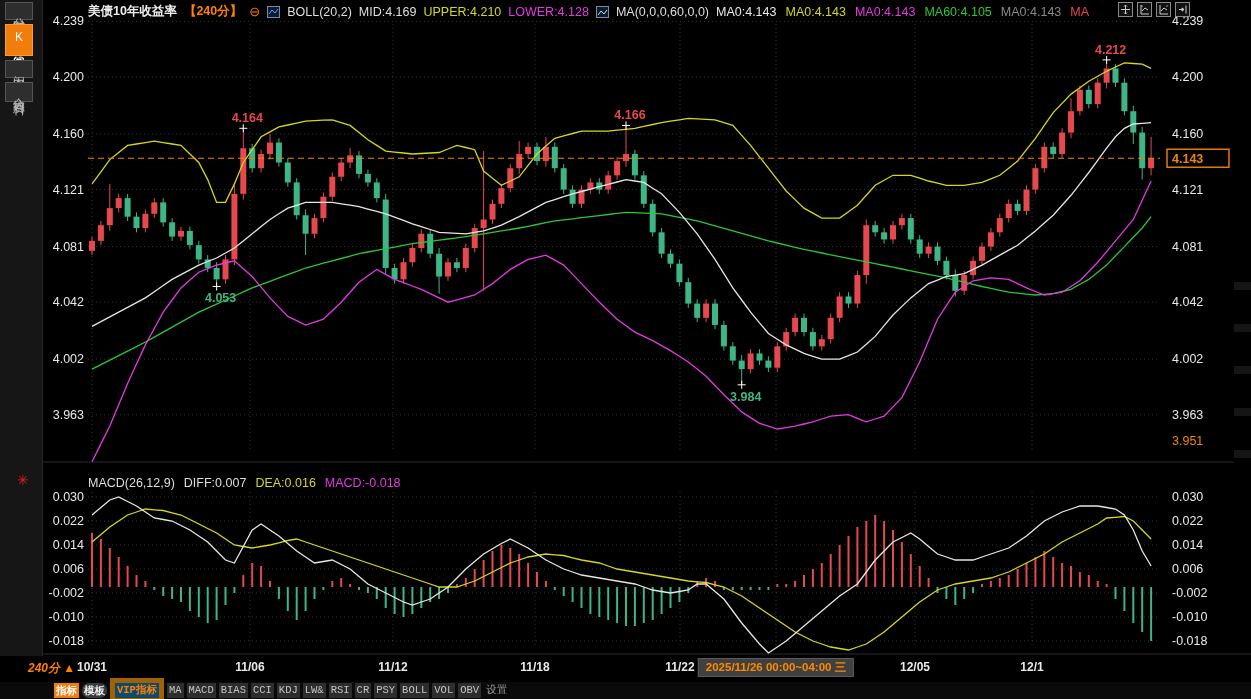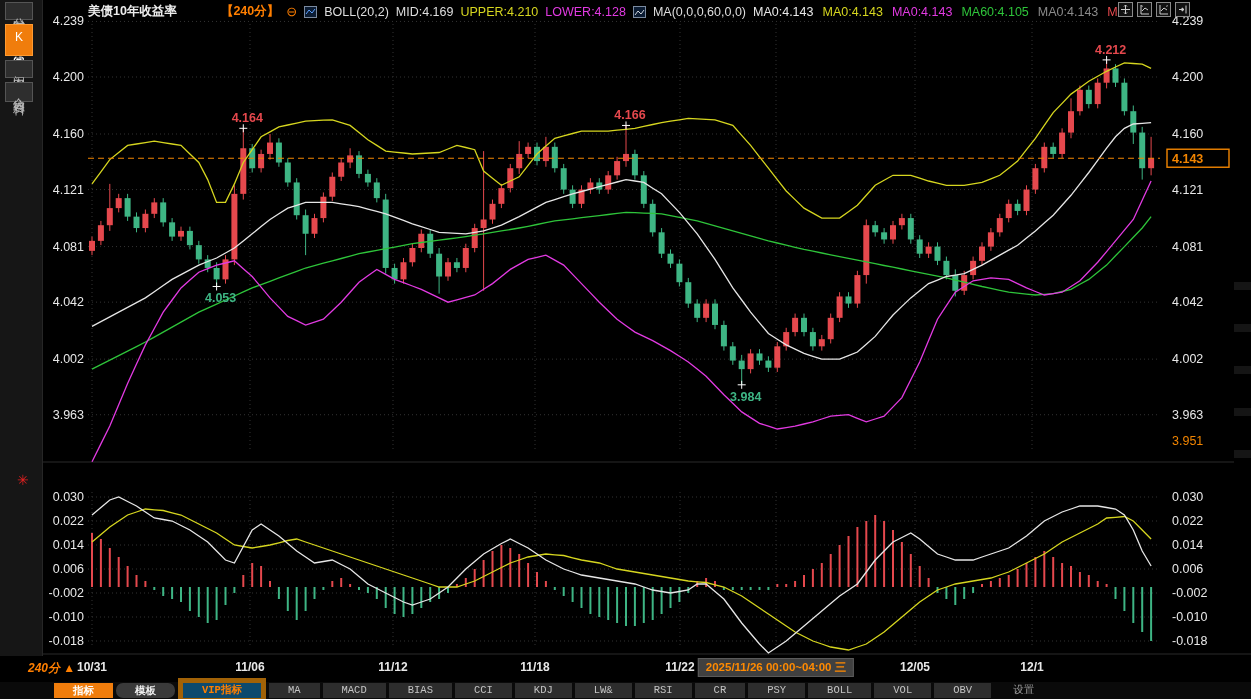--- a/index.html
+++ b/index.html
@@ -11,21 +11,21 @@
   #sidebar-tabs{position:absolute;left:5px;top:2px;display:flex;flex-direction:column;gap:4px;}
   .side-tab{writing-mode:vertical-rl;text-orientation:upright;background:#2e2e2e;
             border:1px solid #555;color:#b8b8b8;font-size:12px;line-height:1;
             padding:5px 7px;letter-spacing:2px;cursor:pointer;}
   .side-tab.active{background:#f07d0c;border-color:#ff9a30;color:#fff;}
   #alarm-icon{position:absolute;left:17px;top:472px;color:#e02020;font-size:14px;z-index:6;cursor:pointer;}
   
   #main-header{position:absolute;left:88px;top:3px;height:17px;display:flex;align-items:center;
                gap:7px;font-size:12.5px;white-space:nowrap;z-index:7;color:#ddd;}
   #main-header .title{color:#ececec;font-weight:bold;}
-  #main-header .period{color:#ff7f00;font-weight:bold;margin-left:37px;}
+  #main-header .period{color:#ff7f00;font-weight:bold;}
   #main-header .collapse{color:#ff7f00;font-size:13px;cursor:pointer;}
   .mini-ind-icon{width:13px;height:12px;display:inline-block;cursor:pointer;}
   .hv{font-weight:normal;}
   
   #corner-tools{position:absolute;left:1118px;top:2px;display:flex;gap:4px;z-index:7;}
   .corner-btn{width:13px;height:13px;border:1px solid #8a8a8a;background:#111;cursor:pointer;
               display:flex;align-items:center;justify-content:center;}
   
   #macd-header{position:absolute;left:88px;top:476px;display:flex;gap:9px;font-size:12.5px;
                white-space:nowrap;z-index:7;}
@@ -33,21 +33,21 @@
   #xaxis-row{position:absolute;left:0;top:656px;width:1251px;height:25px;background:#000;z-index:6;}
   #period-ctl{position:absolute;left:28px;top:4px;color:#ff7f00;font-size:12px;font-weight:bold;cursor:pointer;font-style:italic;}
   .xtick{position:absolute;top:4px;transform:translateX(-50%);color:#e8e8e8;font-size:12px;
          font-weight:bold;white-space:nowrap;}
   .xtick.hl{background:#404040;border:1px solid #5a5a5a;color:#ff8a00;font-weight:bold;
             padding:1px 7px;top:2px;font-size:11.5px;}
   
   #toolbar{position:absolute;left:0;top:682px;width:1251px;height:17px;background:#0a0a0a;
            display:flex;align-items:center;gap:3px;padding-left:54px;box-sizing:border-box;z-index:6;}
   .tb-btn{font-family:"Liberation Mono",monospace;font-size:10.5px;background:#2d2d2d;color:#c4c4c4;
-          padding:1px 19px;cursor:pointer;line-height:13px;}
+          padding:1px 2px;cursor:pointer;line-height:13px;}
   .tb-btn.active{background:#f07d0c;color:#fff;font-family:"Liberation Sans",sans-serif;font-weight:bold;}
   .tb-btn.normal2{background:#3a3a3a;color:#eee;font-family:"Liberation Sans",sans-serif;font-weight:bold;border-radius:7px;}
   .tb-btn.vip{background:#0c4a6e;color:#ff7f00;border:5px solid #a16207;font-family:Liberation Mono, monospace;font-weight:bold;}
   .tb-btn.plain{background:transparent;color:#9a9a9a;}
   
   #watermark{position:absolute;left:1104px;top:648px;font-size:43px;font-weight:bold;
              color:#cccccc;letter-spacing:1px;z-index:9;line-height:1;}
   
   #right-strip{position:absolute;right:0;top:248px;width:17px;height:215px;z-index:4;
     background:repeating-linear-gradient(#000 0 34px,#151515 34px 42px);}
@@ -570,20 +570,26 @@
           <path d="M8 2l2-1-1 2z" fill="#cccccc"></path>
         </svg>
     </span>
     <span class="corner-btn">
       <svg width="11" height="11">
           <path d="M9 1.5v8M2 5.5h5M7 5.5l-2-1.6v3.2z" stroke="#cccccc" fill="#cccccc"></path>
         </svg>
     </span>
   </div>
 
+  <div id="macd-header">
+    <span style="color:#dedede">MACD(26,12,9)</span>
+    <span style="color:#dedede">DIFF:0.007</span>
+    <span style="color:#d6d61f">DEA:0.016</span>
+    <span style="color:#e23ae2">MACD:-0.018</span>
+  </div>
 
   <div id="right-strip"></div>
 
   <div id="xaxis-row">
     <span id="period-ctl">240分 ▲</span>
   <span class="xtick" style="left: 92px;">10/31</span>
       <span class="xtick" style="left: 250px; text-align: right;">11/06</span>
       <span class="xtick" style="left: 393px;">11/12</span>
       <span class="xtick" style="left: 535px;">11/18</span>
       <span class="xtick" style="left: 680px;">11/22</span>

